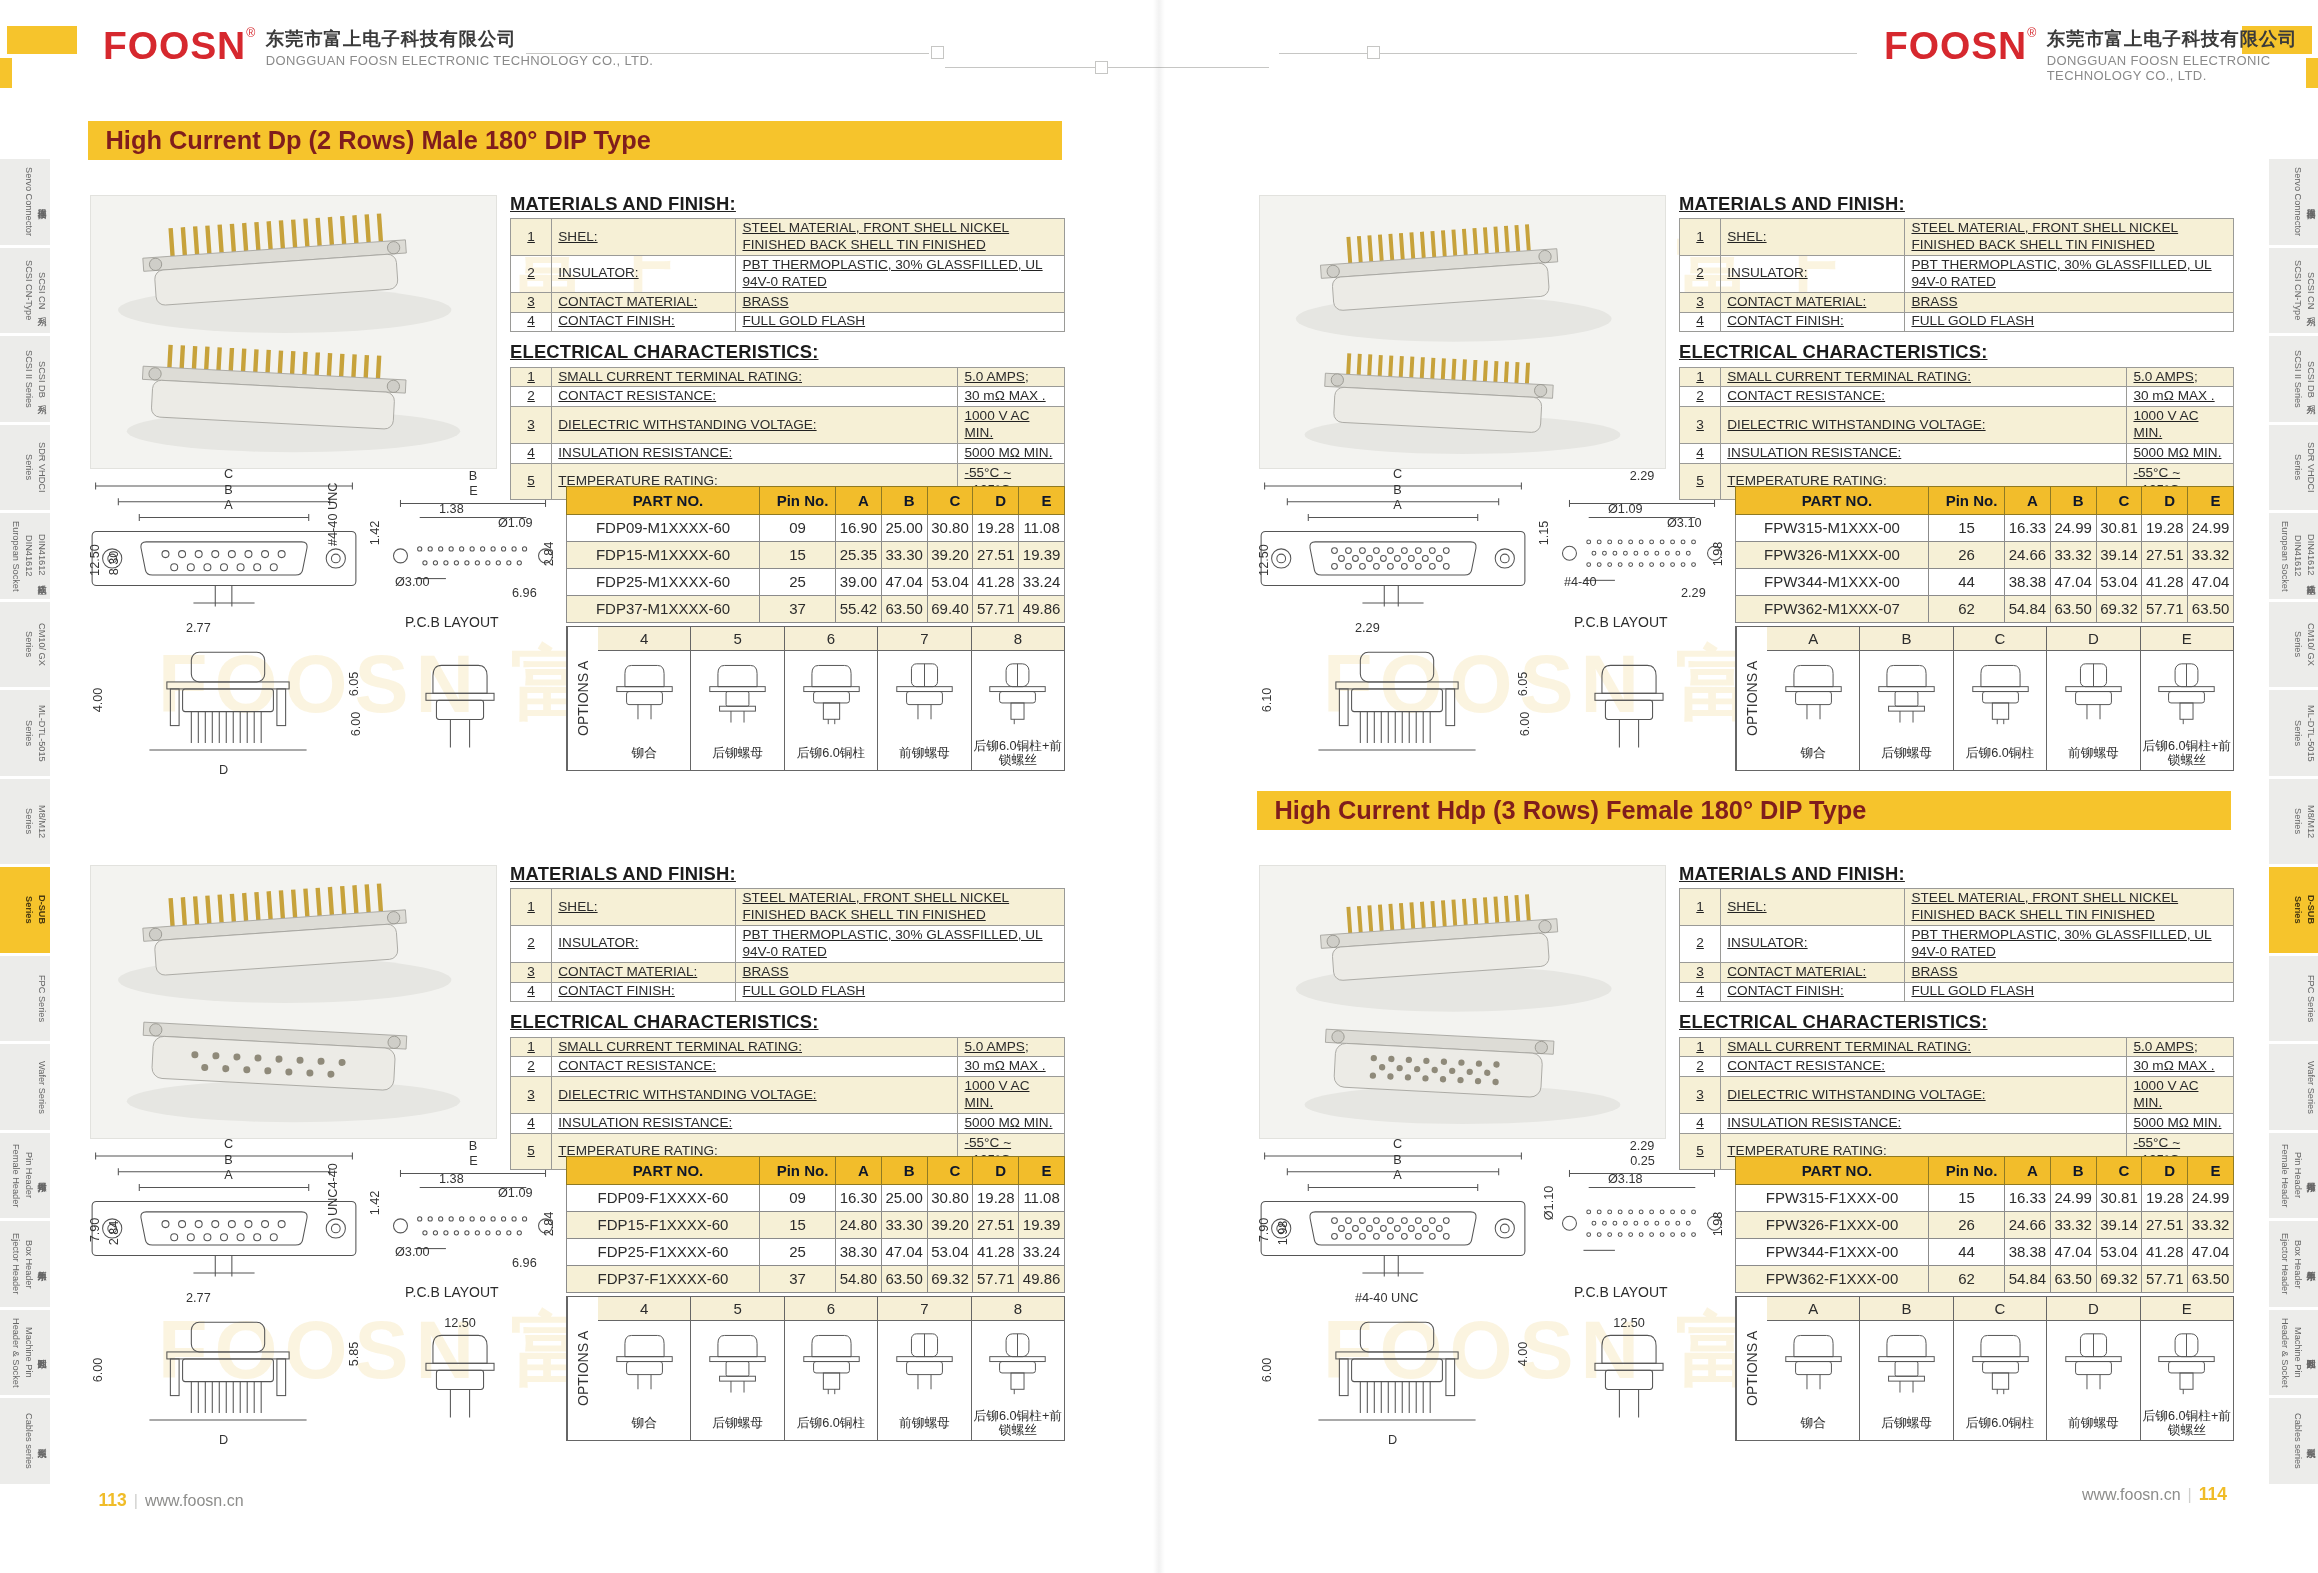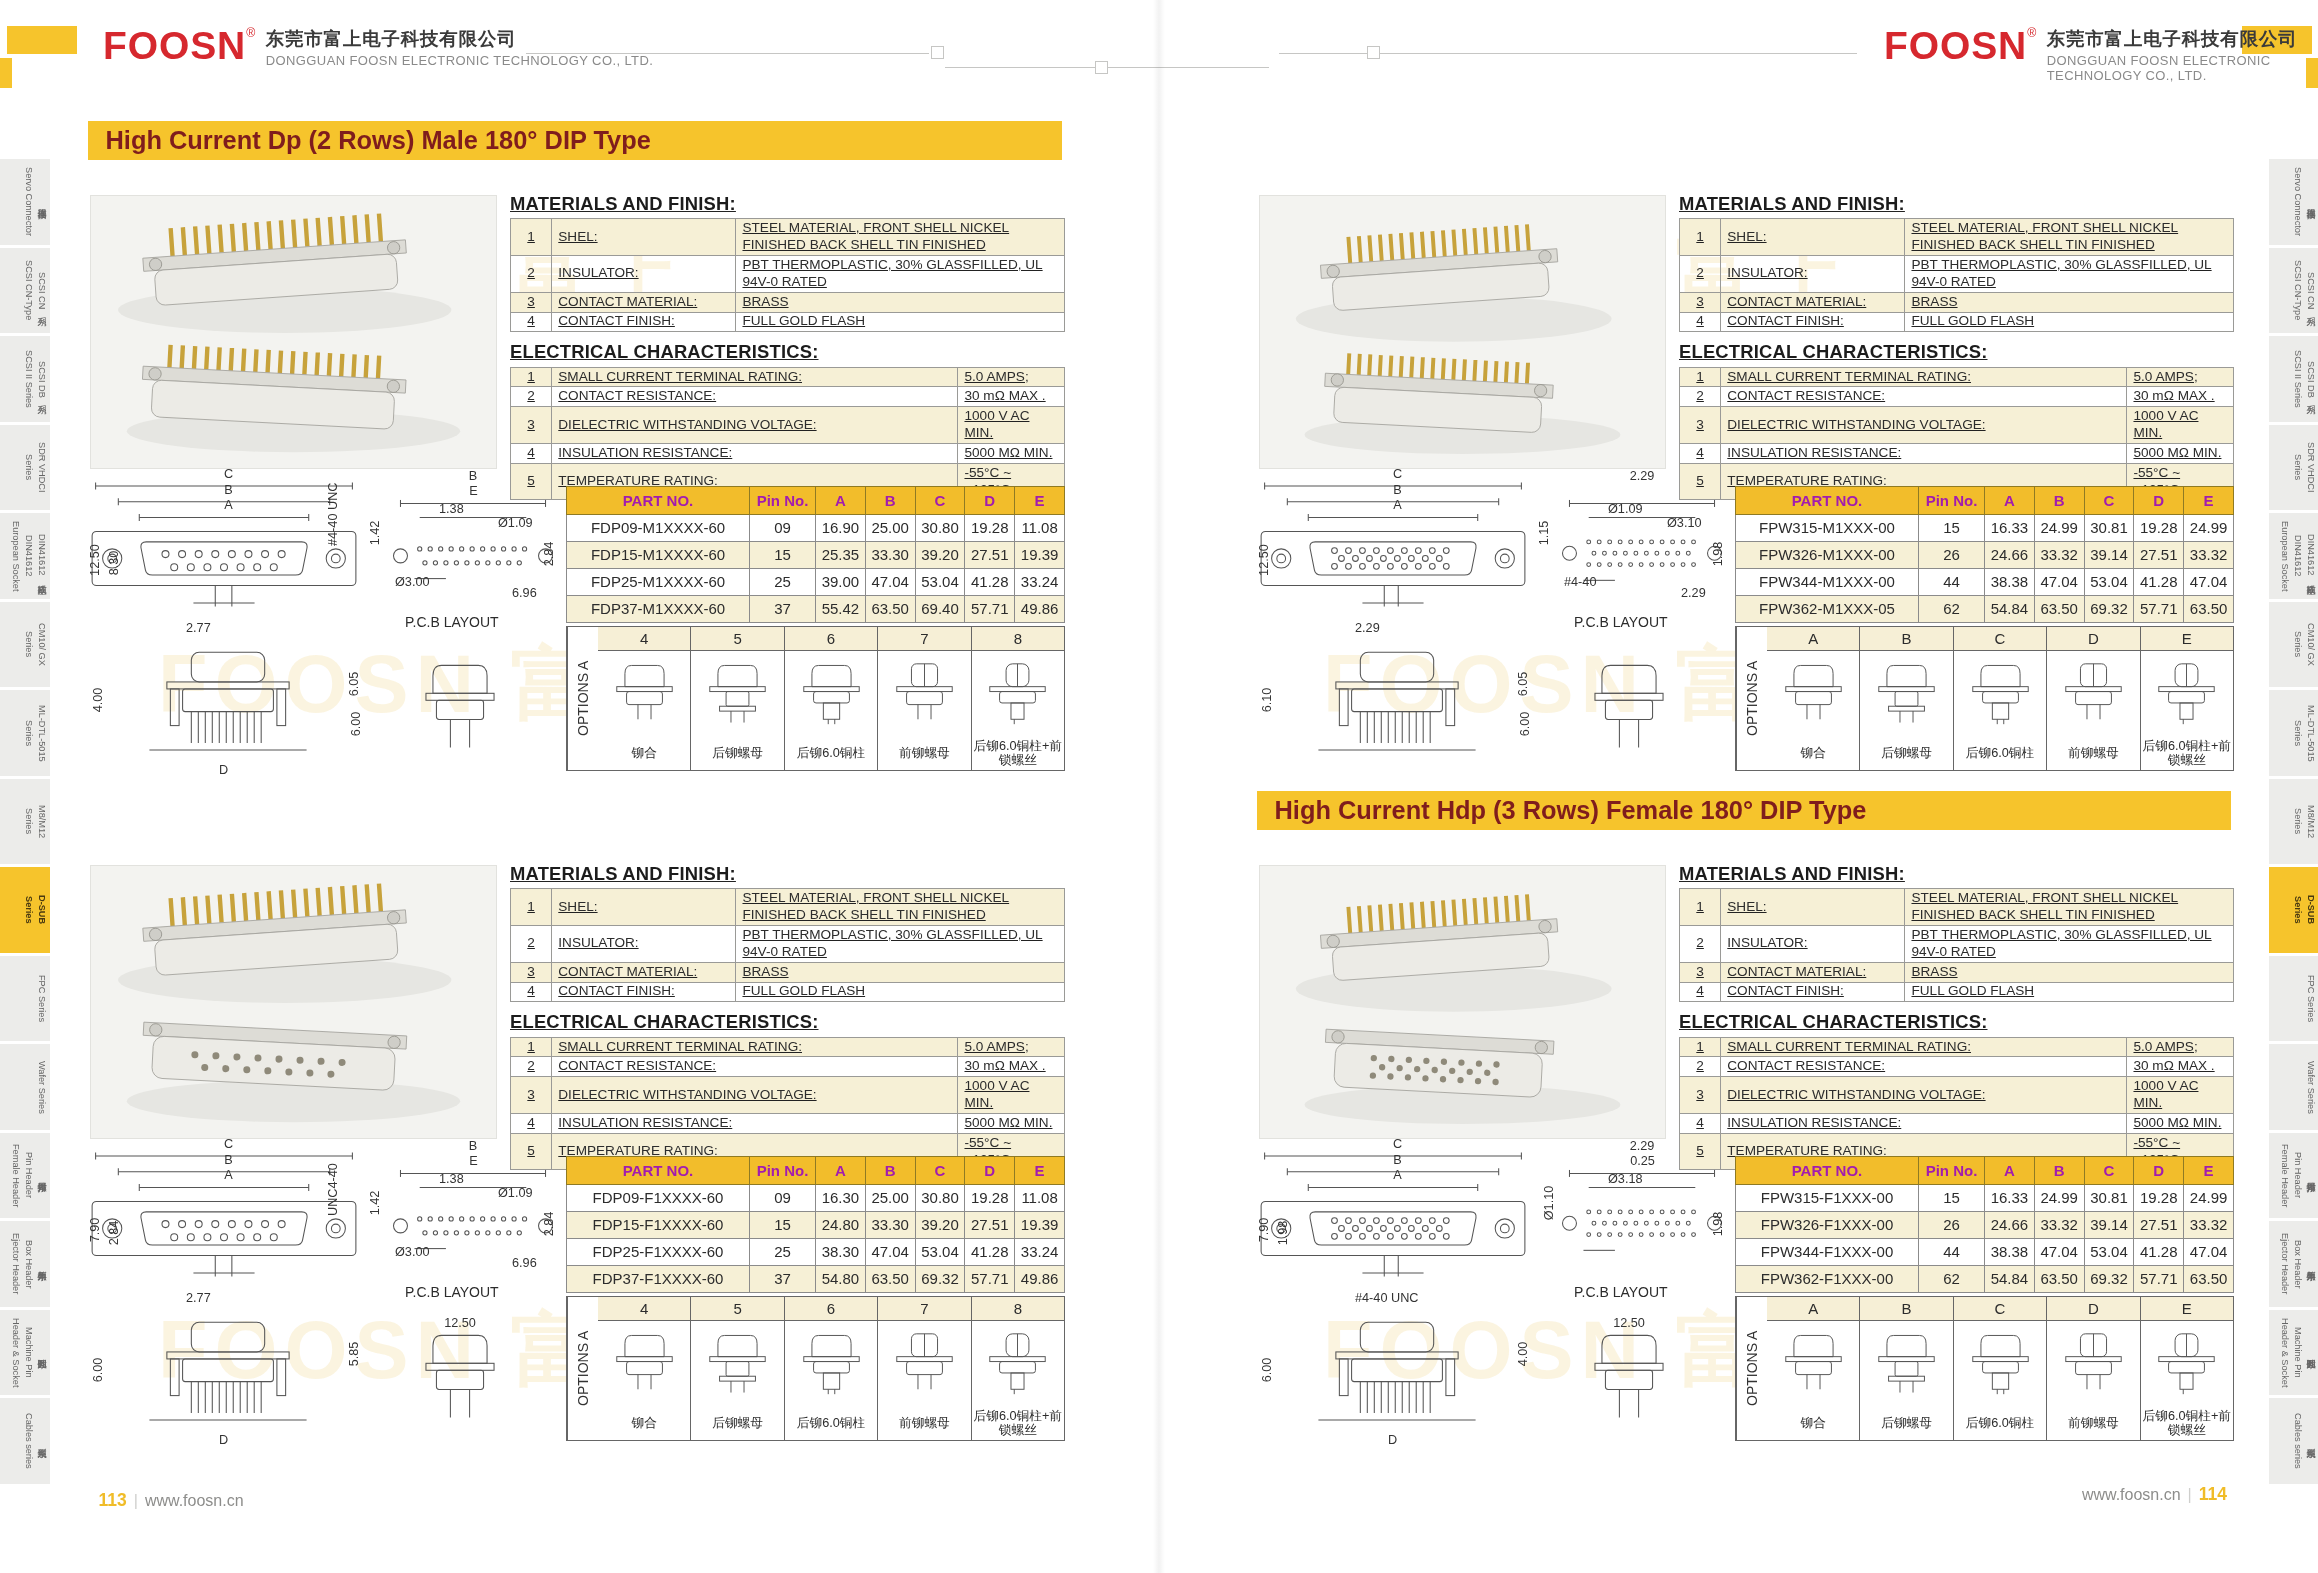--- a/index.html
+++ b/index.html
@@ -34,21 +34,21 @@
   .specs{position:absolute;left:422px;top:70px;width:555px;text-decoration:underline;}
   .specs h3{margin:1.8px 0 3.5px 0;font-size:18.4px;color:#1c1c1c;letter-spacing:0.2px;}
   table.mat{border-collapse:collapse;width:100%;margin-bottom:8.8px;}
   table.mat td{border:0.9px solid #9a9a97;font-size:13.6px;padding:0.9px 6.1px;color:#2c2c2c;line-height:1.25;}
   table.mat tr:nth-child(odd) td{background:#F6F0D6;}
   table.mat td:nth-child(1){width:28px;text-align:center;}
   table.mat.matl td:nth-child(2){width:171px;}
   table.mat.elec td:nth-child(2){width:393px;}
   
   table.parts{position:absolute;left:478px;top:365px;width:499px;border-collapse:collapse;table-layout:fixed;}
-  table.parts th{background:#F2BD2B;border:0.9px solid #8f7a23;font-size:15px;font-weight:bold;height:24.5px;color:#a21caf;}
+  table.parts th{background:#F2BD2B;border:0.9px solid #8f7a23;font-size:15px;font-weight:bold;height:24.5px;color:#0f172a;padding-left:11px;}
   table.parts td{border:0.9px solid #8b8b8b;font-size:15px;text-align:center;height:24px;color:#2c2c2c;}
   table.parts tr:nth-child(even) td{background:#F6F0D6;}
   table.parts th:nth-child(1){width:180px;} table.parts th:nth-child(2){width:63px;}
   
   .options{position:absolute;left:478px;top:505px;width:499px;height:145px;border:1.3px solid #666;
            display:flex;background:#fff;box-sizing:border-box;}
   .opt-side{width:30px;border-right:1.3px solid #666;writing-mode:vertical-rl;transform:rotate(180deg);
             display:flex;align-items:center;justify-content:center;font-size:14px;color:#333;}
   .opt-grid{flex:1;display:flex;}
   .opt-col{flex:1;display:flex;flex-direction:column;border-right:0.9px solid #666;}
@@ -1189,21 +1189,21 @@
             <tr>
               <td>FPW344-M1XXX-00</td>
               <td>44</td>
               <td>38.38</td>
               <td>47.04</td>
               <td>53.04</td>
               <td>41.28</td>
               <td>47.04</td>
             </tr>
             <tr>
-              <td>FPW362-M1XXX-05</td>
+              <td>FPW362-M1XXX-07</td>
               <td>62</td>
               <td>54.84</td>
               <td>63.50</td>
               <td>69.32</td>
               <td>57.71</td>
               <td>63.50</td>
             </tr>
           </tbody>
       </table>
       <div class="options">

